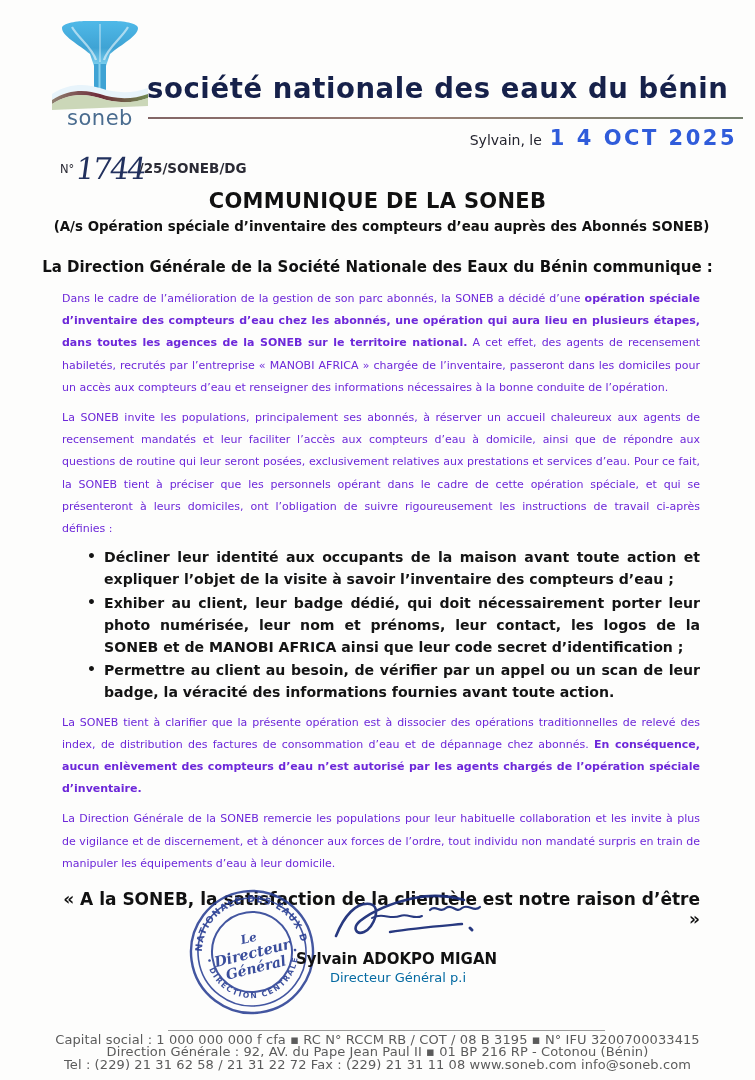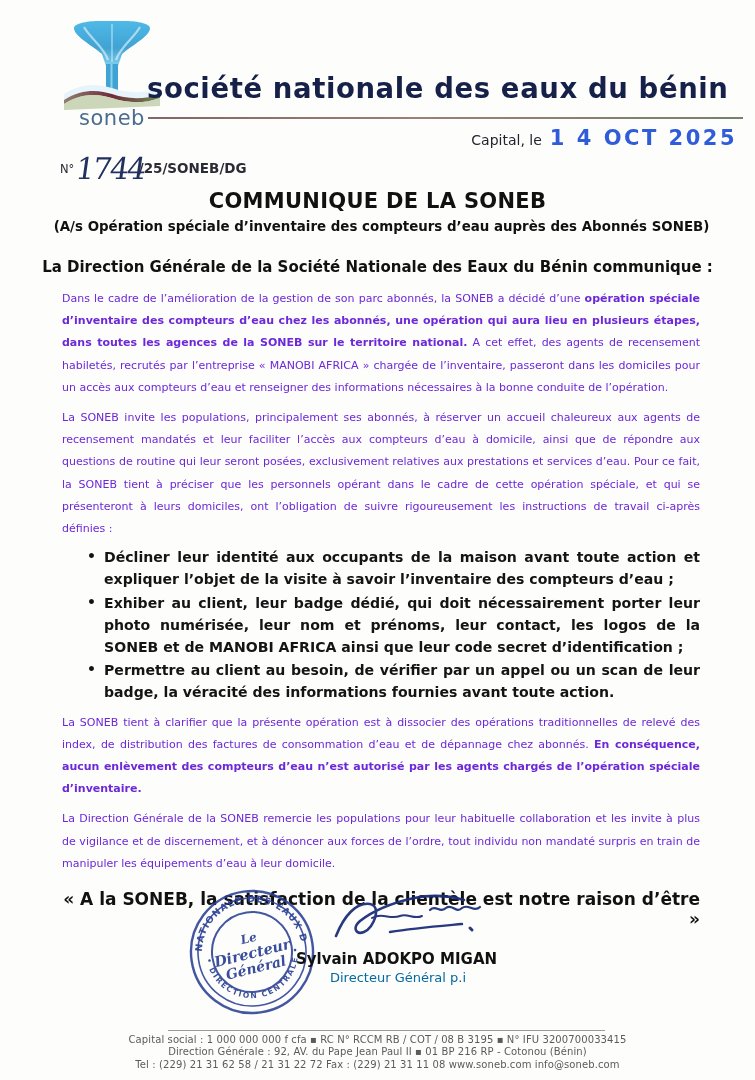--- a/index.html
+++ b/index.html
@@ -22,21 +22,21 @@
   }
 
   
   .header {
     position: absolute;
     top: 0; left: 0; right: 0;
     height: 128px;
   }
   .logo-wrap {
     position: absolute;
-    left: 56px;
+    left: 44px;
     top: 14px;
     width: 112px;
     height: 118px;
   }
   .logo-svg { display:block; }
   .logo-word {
     position: absolute;
     left: 0; right: 0;
     bottom: 2px;
     text-align: center;
@@ -247,21 +247,21 @@
     top: 1030px;
     height: 1px;
     background: #9a9a9a;
   }
   .footer {
     position: absolute;
     left: 0; right: 0;
     top: 1034px;
     text-align: center;
     font-family: "DejaVu Sans", sans-serif;
-    font-size: 10px;
+    font-size: 13px;
     line-height: 12.4px;
     color: #5b5b5b;
     letter-spacing: .1px;
   }
   .footer div { white-space: nowrap; }
 </style>
 </head>
 <body>
 
 <div class="page">
@@ -301,21 +301,21 @@
 
     <div class="org-title">société nationale des eaux du bénin</div>
     <div class="header-rule"></div>
   </div>
 
   <div class="ref-line">
     <span class="ref-pre">N°</span><span class="ref-hand">1744</span><span class="ref-rest">/25/SONEB/DG</span>
   </div>
 
   <div class="date-block">
-    <span class="date-city">Capital, le</span><span class="date-stamp">1 4 OCT 2025</span>
+    <span class="date-city">Sylvain, le</span><span class="date-stamp">1 4 OCT 2025</span>
   </div>
 
   <div class="doc-title">COMMUNIQUE DE LA SONEB</div>
   <div class="doc-subtitle">(A/s Opération spéciale d’inventaire des compteurs d’eau auprès des Abonnés SONEB)</div>
   <div class="salutation">La Direction Générale de la Société Nationale des Eaux du Bénin communique :</div>
 
   <div class="body-area">
 
     <p class="para"><span>Dans le cadre de l’amélioration de la gestion de son parc abonnés, la SONEB a décidé d’une </span><b>opération spéciale d’inventaire des compteurs d’eau chez les abonnés, une opération qui aura lieu en plusieurs étapes, dans toutes les agences de la SONEB sur le territoire national.</b><span>  A cet effet, des agents de recensement habiletés, recrutés par l’entreprise « MANOBI AFRICA » chargée de l’inventaire, passeront dans les domiciles pour un accès aux compteurs d’eau et renseigner des informations nécessaires à la bonne conduite de l’opération.</span></p>
 

